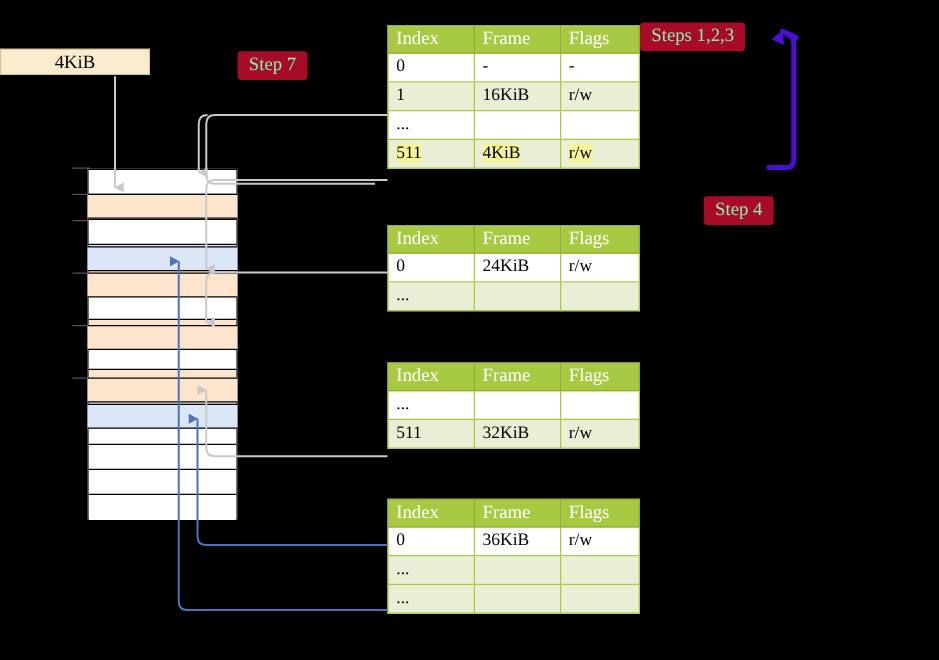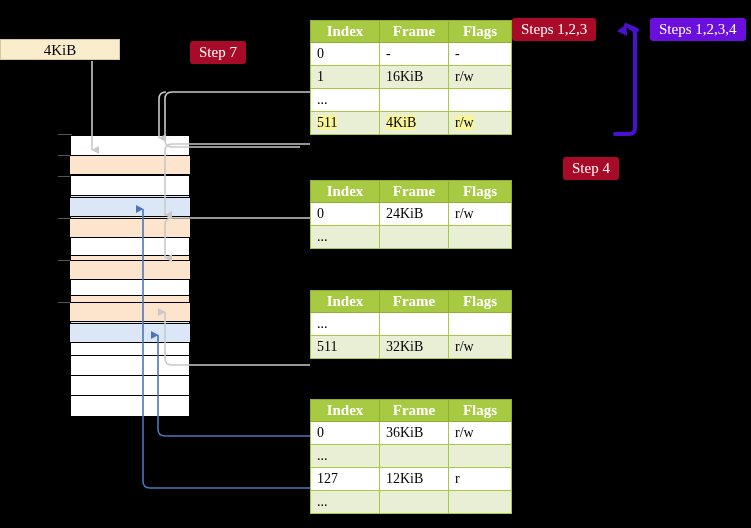--- a/index.html
+++ b/index.html
@@ -5,21 +5,21 @@
   html,body{margin:0;padding:0;background:#000;}
   body{
     width:751px;height:528px;position:relative;overflow:hidden;
     font-family:"Liberation Serif", serif;
   }
   #stage{position:absolute;left:0;top:0;width:751px;height:528px;}
 
   
   .badge{
     position:absolute;
-    color:#ffffff;
+    color:#86efac;
     font-family:"Liberation Serif", serif;
     font-size:15px;
     line-height:18px;
     padding:2px 9px 3px 9px;
     border-radius:3px;
     white-space:nowrap;
   }
   .badge-red{background:#a80b28;}
   .badge-purple{background:#6a0fdd;}
 
@@ -58,22 +58,22 @@
   
   .ptable{
     position:absolute;
     border-collapse:collapse;
     background:#fff;
     font-size:14px;
     table-layout:fixed;
   }
   .ptable th{
     background:#a8c942;color:#ffffff;
-    font-weight:bold;font-size:15px;
-    text-align:center;padding:2px 6px;
+    font-weight:normal;font-size:15px;
+    text-align:left;padding:2px 6px;
     border:1px solid #8fae32;
     font-family:"Liberation Serif", serif;
   }
   .ptable td{
     border:1px solid #a8c942;
     padding:2px 6px;color:#000;height:18px;
     font-family:"Liberation Serif", serif;
     white-space:nowrap;overflow:hidden;
   }
   .ptable tr.alt td{background:#e9efd4;}
@@ -87,21 +87,20 @@
 </style>
 </head>
 <body>
 
 <div id="stage">
 
   <div class="badge badge-red" style="left:190px;top:41px;">Step 7</div>
 
   <div class="badge badge-red" style="left:512px;top:18px;">Steps 1,2,3</div>
 
-  <div class="badge badge-purple" style="left:650px;top:18px;">Steps 1,2,3,4</div>
 
   <div class="badge badge-red" style="left:519px;top:157px;margin-left:44px;">Step 4</div>
 
   <div id="kib-box">4KiB</div>
 
   <div class="tick" style="left:58px;top:134px;width:14px;"></div>
   <div class="tick" style="left:58px;top:155px;width:14px;"></div>
   <div class="tick" style="left:58px;top:176px;width:14px;"></div>
   <div class="tick" style="left:58px;top:218px;width:14px;"></div>
   <div class="tick" style="left:58px;top:260px;width:14px;"></div>
@@ -219,25 +218,20 @@
         <tr>
           <td class="c-index"><span>0</span></td>
           <td class="c-frame"><span>36KiB</span></td>
           <td class="c-flags"><span>r/w</span></td>
         </tr>
         <tr class="alt">
           <td class="c-index"><span>...</span></td>
           <td class="c-frame"><span></span></td>
           <td class="c-flags"><span></span></td>
         </tr>
-        <tr>
-          <td class="c-index"><span>127</span></td>
-          <td class="c-frame"><span>12KiB</span></td>
-          <td class="c-flags"><span>r</span></td>
-        </tr>
         <tr class="alt">
           <td class="c-index"><span>...</span></td>
           <td class="c-frame"><span></span></td>
           <td class="c-flags"><span></span></td>
         </tr>
       </tbody>
   </table>
 
   <svg id="wires" viewBox="0 0 751 528">
     <defs>

